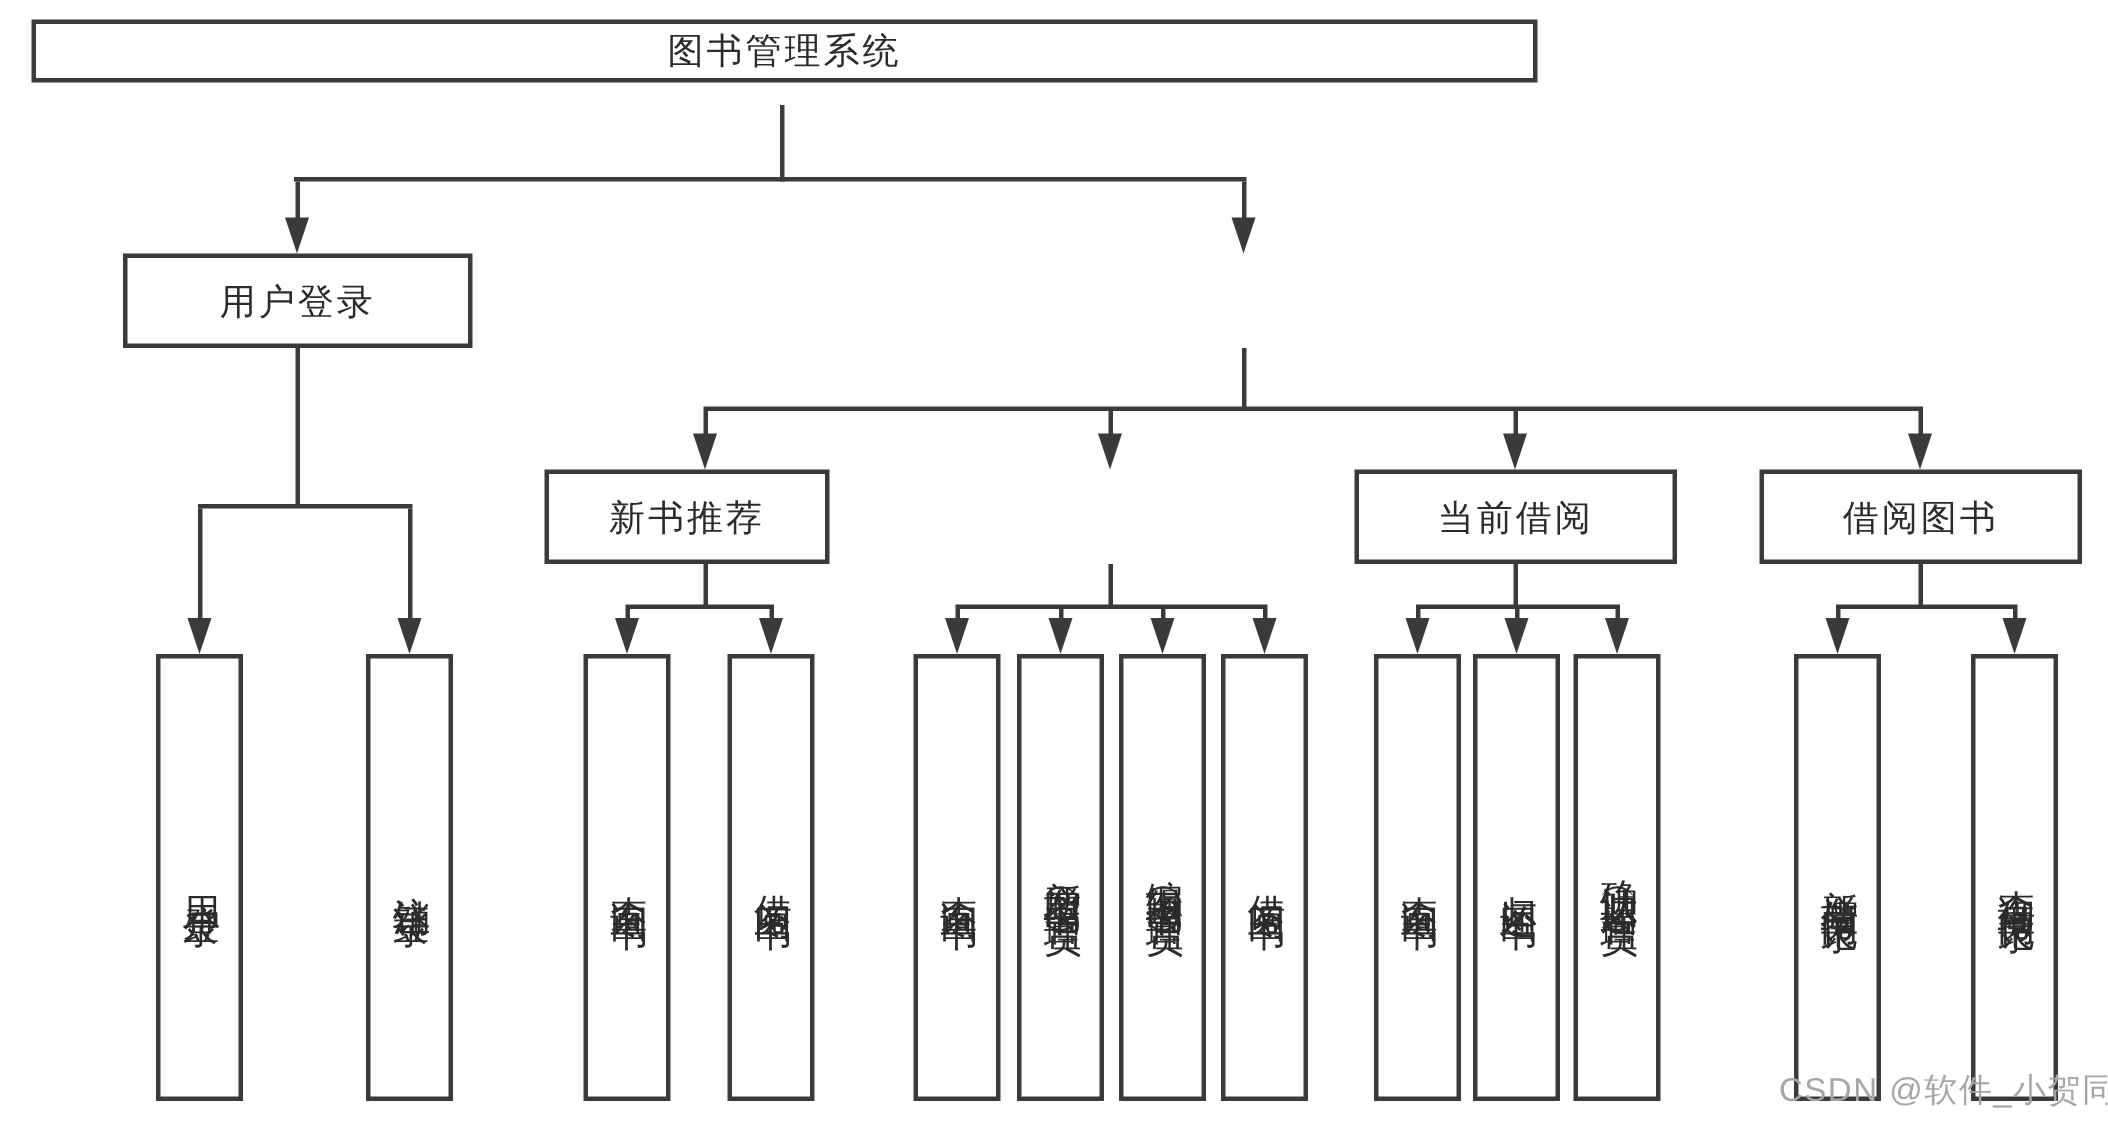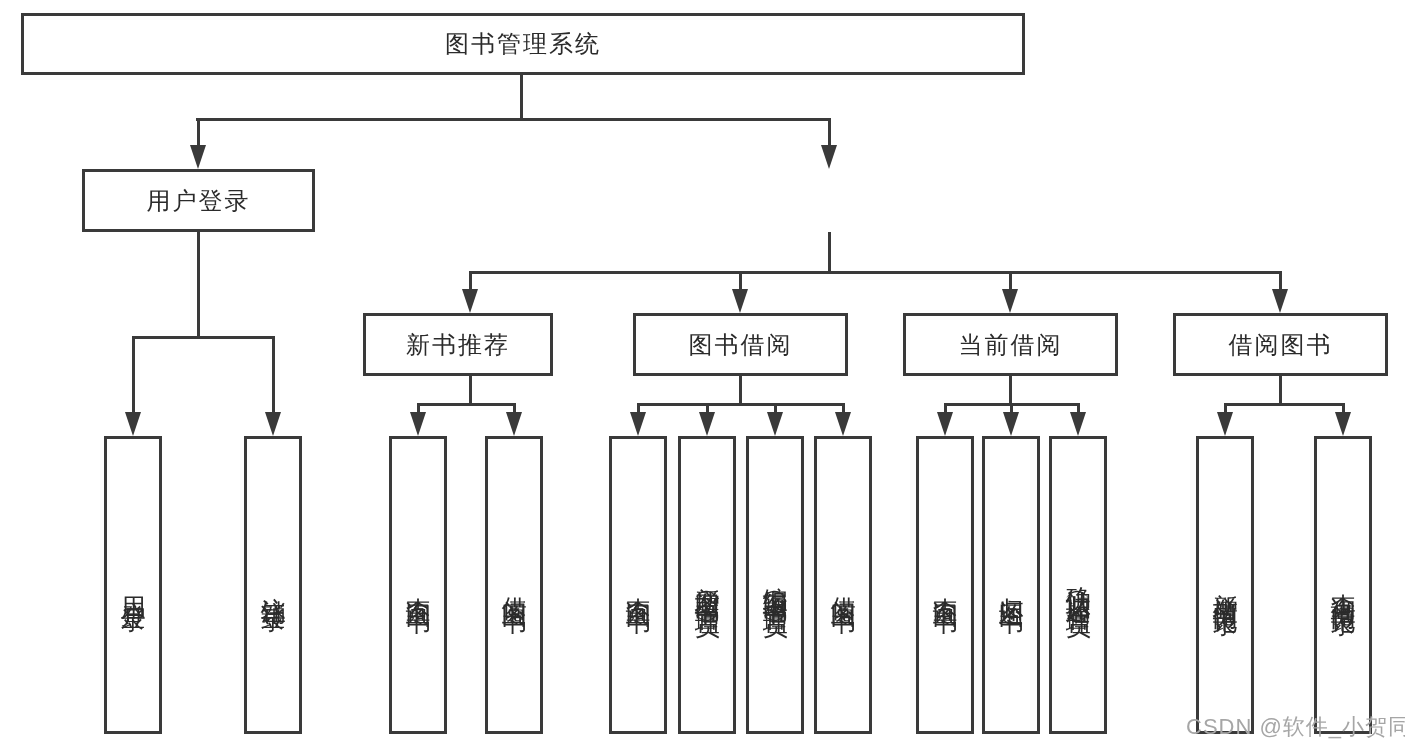--- a/index.html
+++ b/index.html
@@ -48,21 +48,21 @@
     left: 1186px;
     top: 712px;
     font-size: 22px;
     color: #a6a6a6;
     letter-spacing: 1px;
     white-space: nowrap;
     z-index: 4;
   }
 
   
-  .n-root  { left: 21px;   top: 13px;  width: 1004px; height: 62px; }
+  .n-root  { left: 21px;   top: 13px;  width: 1004px; height: 42px; }
   .n-l2a   { left: 82px;   top: 169px; width: 233px;  height: 63px; }
   .n-l2b   { left: 712px;  top: 169px; width: 235px;  height: 63px; }
   .n-l3a   { left: 363px;  top: 313px; width: 190px;  height: 63px; }
   .n-l3b   { left: 633px;  top: 313px; width: 215px;  height: 63px; }
   .n-l3c   { left: 903px;  top: 313px; width: 215px;  height: 63px; }
   .n-l3d   { left: 1173px; top: 313px; width: 215px;  height: 63px; }
   .leaf    { top: 436px; width: 58px; height: 298px; }
   .lf1  { left: 104px; }  .lf2  { left: 244px; }
   .lf3  { left: 389px; }  .lf4  { left: 485px; }
   .lf5  { left: 609px; }  .lf6  { left: 678px; }
@@ -80,23 +80,20 @@
     <span>图书管理系统</span>
   </div>
 
   <div class="box h n-l2a">
     <span>用户登录</span>
   </div>
 
   <div class="box h n-l3a">
     <span>新书推荐</span>
   </div>
-  <div class="box h n-l3b">
-    <span>图书借阅</span>
-  </div>
   <div class="box h n-l3c">
     <span>当前借阅</span>
   </div>
   <div class="box h n-l3d">
     <span>借阅图书</span>
   </div>
 
   <div class="box v leaf lf1">
     <span>用户登录</span>
   </div>

